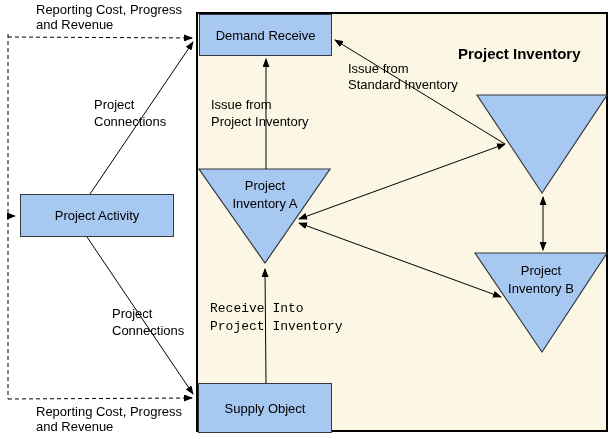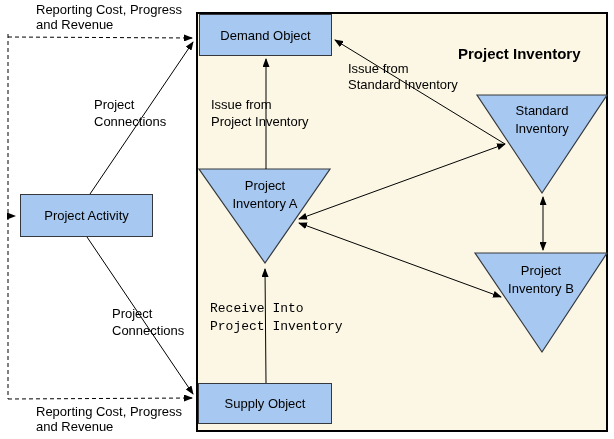--- a/index.html
+++ b/index.html
@@ -61,28 +61,26 @@
 
     <line x1="266" y1="169" x2="266" y2="59" marker-end="url(#arr)"></line>
     <line x1="266" y1="383" x2="265" y2="269" marker-end="url(#arr)"></line>
     <line x1="505" y1="144" x2="335" y2="40" marker-end="url(#arr)"></line>
 
     <line x1="299" y1="219" x2="505" y2="144" marker-start="url(#arr)" marker-end="url(#arr)"></line>
     <line x1="299" y1="223" x2="501" y2="297" marker-start="url(#arr)" marker-end="url(#arr)"></line>
     <line x1="543" y1="197" x2="543" y2="250" marker-start="url(#arr)" marker-end="url(#arr)"></line>
   </svg>
 
-  <div class="box" style="left:199px; top:14px; width:133px; height:42px;">Demand Object</div>
-  <div class="box" style="left:20px; top:194px; width:133px; height:43px;">Project Activity</div>
-  <div class="box" style="left:198px; top:383px; width:134px; height:41px;">Supply Object</div>
+  <div class="box" style="left:199px; top:14px; width:133px; height:42px;">Demand Receive</div>
+  <div class="box" style="left:20px; top:194px; width:154px; height:43px;">Project Activity</div>
+  <div class="box" style="left:198px; top:383px; width:134px; height:50px;">Supply Object</div>
 
   <div class="trilbl" style="left:200px; top:177px;">Project
 Inventory A</div>
-  <div class="trilbl" style="left:477px; top:102px;">Standard
-Inventory</div>
   <div class="trilbl" style="left:476px; top:262px;">Project
 Inventory B</div>
 
   <div class="lbl lh15" style="left:10px; top:2px;">Reporting Cost, Progress
 and Revenue</div>
   <div class="lbl lh15" style="left:10px; top:404px;">Reporting Cost, Progress
 and Revenue</div>
   <div class="lbl" style="left:94px; top:96px;">Project
 Connections</div>
   <div class="lbl" style="left:112px; top:305px;">Project

